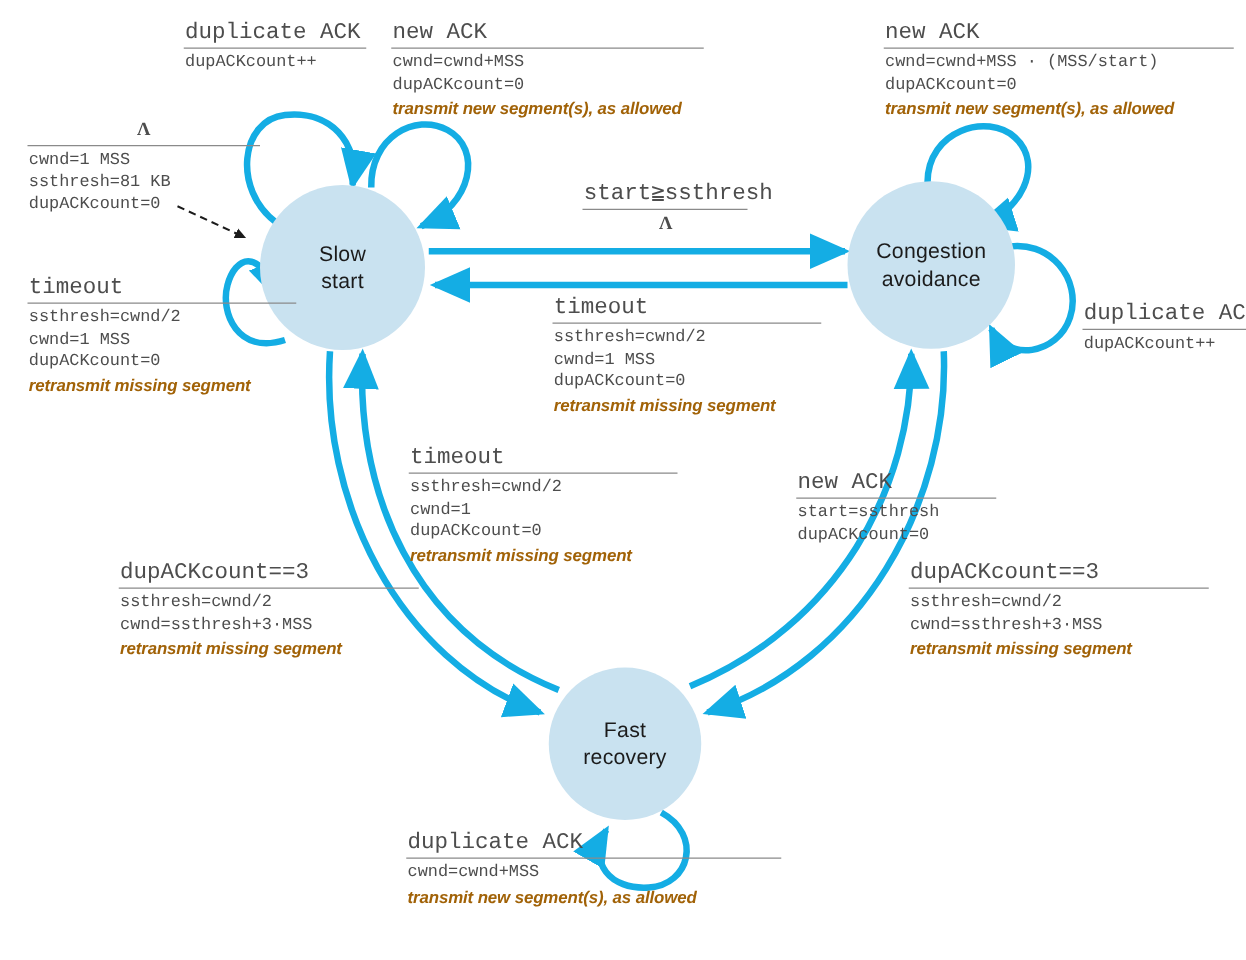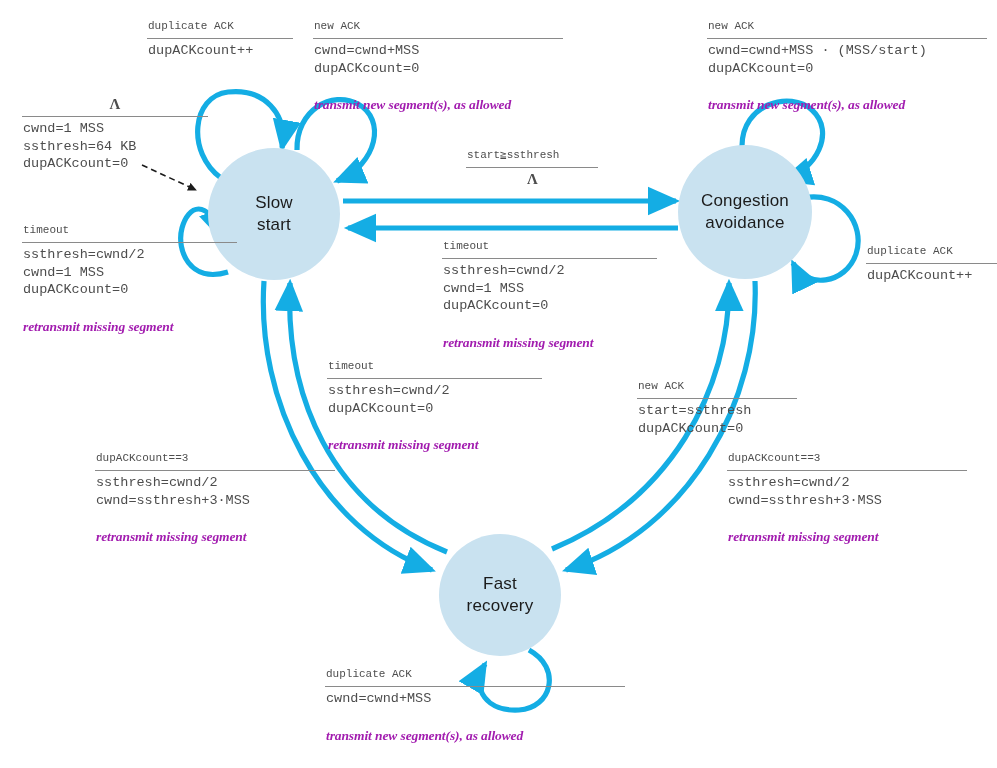--- a/index.html
+++ b/index.html
@@ -48,21 +48,21 @@
     stroke-width: 1.6;
     stroke-dasharray: 6 4;
   }
   
   .label-block {
     position: absolute;
     white-space: nowrap;
   }
   .lbl-event {
     font-family: "Liberation Mono", monospace;
-    font-size: 11px;
+    font-size: 18px;
     color: #4d4d4d;
     padding: 0 1px 2px 1px;
     line-height: 17px;
   }
   .lbl-rule {
     height: 0;
     border-top: 1.3px solid #8a8a8a;
     margin: 1px 0 3px 0;
   }
   .lbl-actions {
@@ -70,27 +70,27 @@
     font-size: 13.5px;
     color: #4d4d4d;
     line-height: 17.5px;
     padding-left: 1px;
   }
   .lbl-actions .act {
     display: block;
   }
   .lbl-actions .act-italic {
     display: block;
-    font-family: Liberation Serif, serif;
+    font-family: Liberation Sans, sans-serif;
     font-style: italic;
     font-weight: bold;
     font-size: 13.5px;
-    color: #a21caf;
+    color: #a16207;
     letter-spacing: -0.1px;
-    margin-top: 19px;
+    margin-top: 1px;
   }
   .lbl-center {
     text-align: center;
   }
   .lambda {
     font-family: "Liberation Serif", serif;
     font-size: 15px;
     font-weight: bold;
   }
 </style>
@@ -152,21 +152,21 @@
       <text class="node-label" x="500" y="585">Fast</text>
       <text class="node-label" x="500" y="607">recovery</text>
     </g>
   </svg>
 
   <div class="label-block" style="left:22px; top:96px; width:186px;">
     <div class="lbl-event lbl-center lambda">Λ</div>
     <div class="lbl-rule"></div>
     <div class="lbl-actions">
       <span class="act">cwnd=1 MSS</span>
-      <span class="act">ssthresh=64 KB</span>
+      <span class="act">ssthresh=81 KB</span>
       <span class="act">dupACKcount=0</span>
     </div>
   </div>
 
   <div class="label-block" style="left:147px; top:18px; width:146px;">
     <div class="lbl-event">duplicate ACK</div>
     <div class="lbl-rule"></div>
     <div class="lbl-actions">
       <span class="act">dupACKcount++</span>
     </div>
@@ -228,20 +228,21 @@
     <div class="lbl-actions">
       <span class="act">dupACKcount++</span>
     </div>
   </div>
 
   <div class="label-block" style="left:327px; top:358px; width:215px;">
     <div class="lbl-event">timeout</div>
     <div class="lbl-rule"></div>
     <div class="lbl-actions">
       <span class="act">ssthresh=cwnd/2</span>
+      <span class="act">cwnd=1</span>
       <span class="act">dupACKcount=0</span>
       <span class="act-italic">retransmit missing segment</span>
     </div>
   </div>
 
   <div class="label-block" style="left:637px; top:378px; width:160px;">
     <div class="lbl-event">new ACK</div>
     <div class="lbl-rule"></div>
     <div class="lbl-actions">
       <span class="act">start=ssthresh</span>

